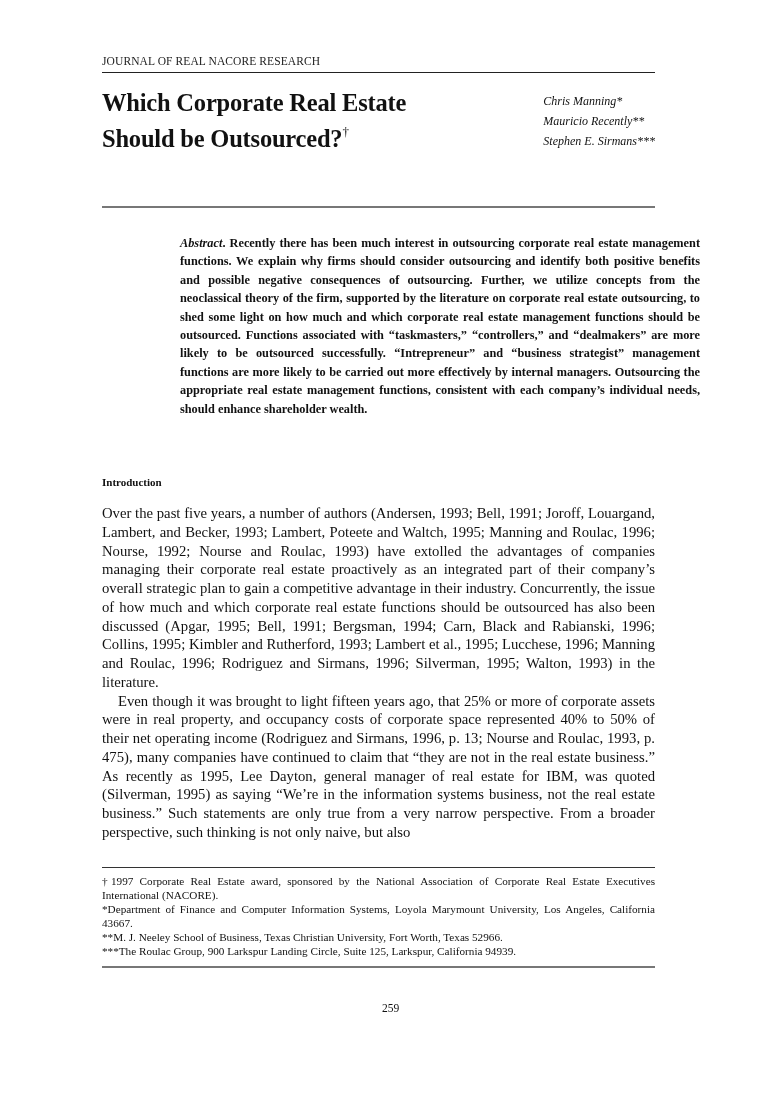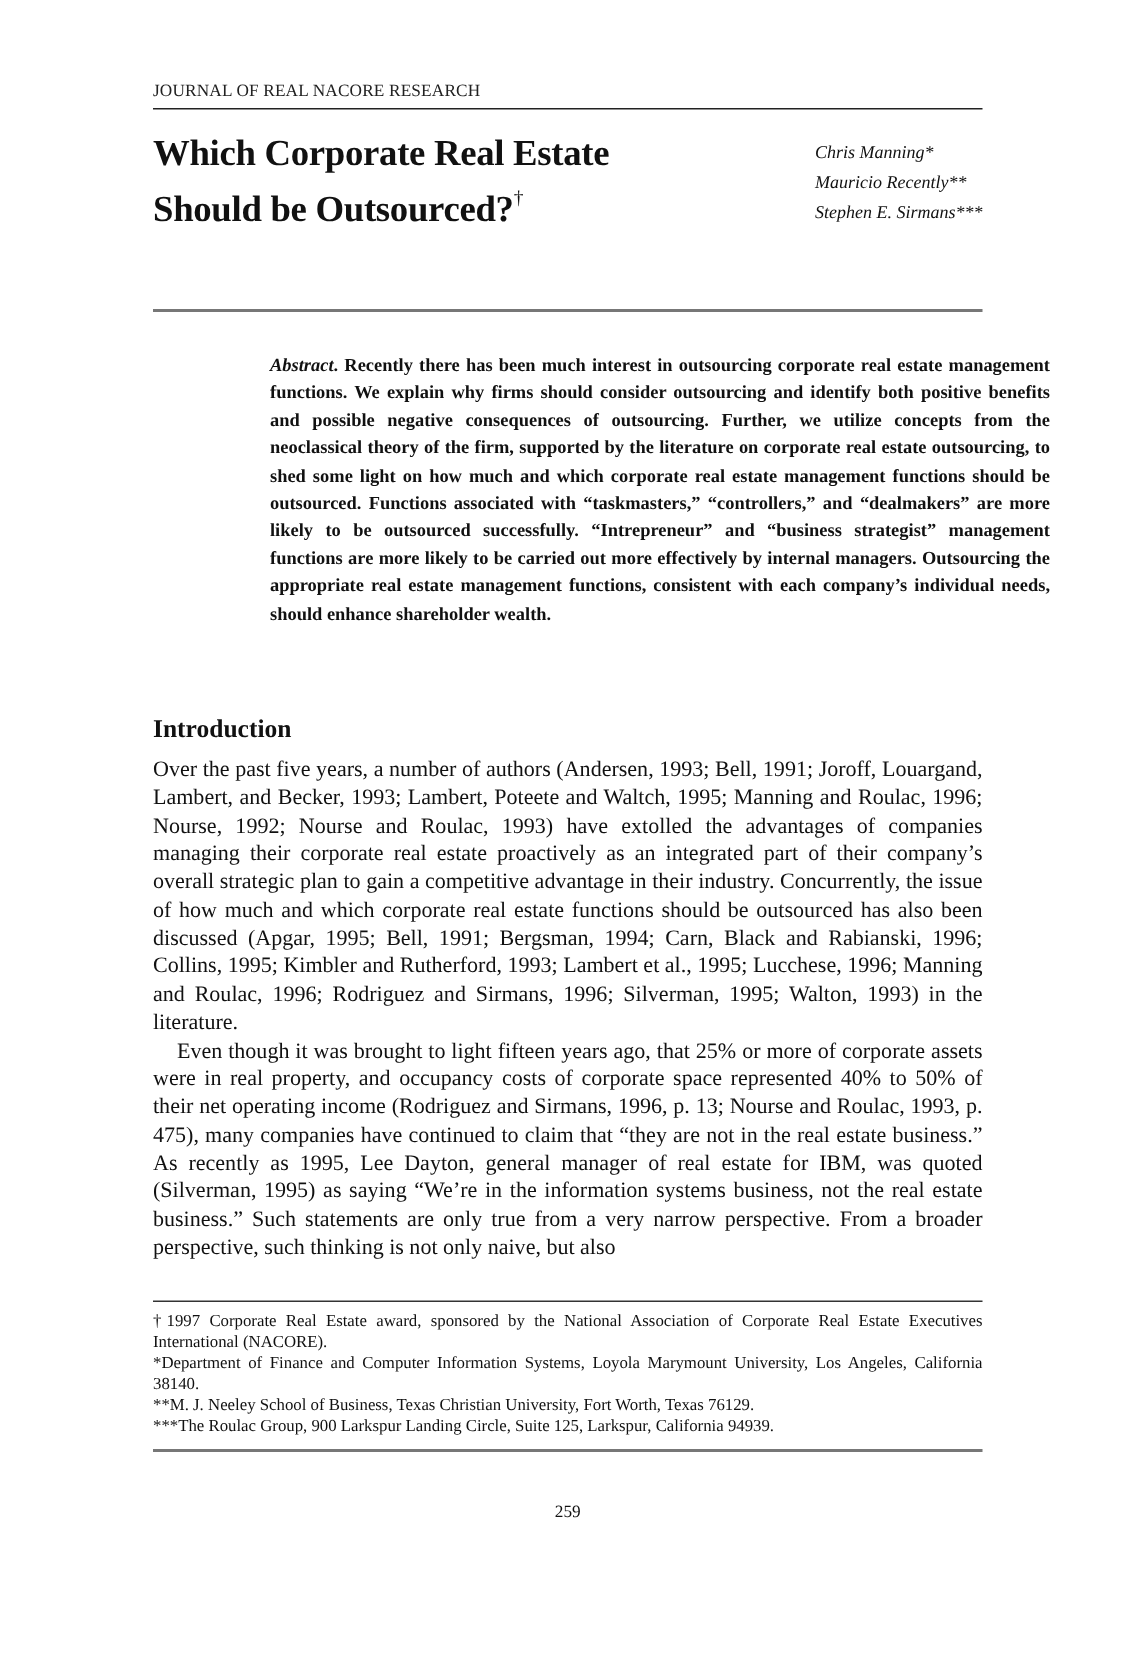--- a/index.html
+++ b/index.html
@@ -13,32 +13,32 @@
   .title { position: absolute; top: 88px; left: 0; width: 380px; font-weight: bold; font-size: 24.5px; line-height: 29px; letter-spacing: -0.2px; }
   .title sup { font-size: 13px; vertical-align: 11px; font-weight: normal; }
 
   .authors { position: absolute; top: 91px; right: 0; text-align: left; font-style: italic; font-size: 12px; line-height: 20px; }
 
   .rule-title { position: absolute; top: 206px; left: 0; width: 553px; height: 2px; background: #777; }
 
   .abstract { position: absolute; top: 234px; left: 30px; width: 520px; font-size: 12.3px; line-height: 18.4px; font-weight: bold; text-align: justify; margin-left: 48px; }
   .abstract .lbl { font-style: italic; }
 
-  .section-head { position: absolute; top: 476px; left: 0; font-weight: bold; font-size: 17px; }
+  .section-head { position: absolute; top: 476px; left: 0; font-weight: bold; font-size: 11px; }
 
   .body-text { position: absolute; top: 504px; left: 0; width: 553px; font-size: 14.7px; line-height: 18.75px; text-align: justify; }
   .body-text p { margin: 0; }
   .body-text p.indent { text-indent: 16px; }
 
   .rule-foot1 { position: absolute; top: 867px; left: 0; width: 553px; height: 1px; background: #333; }
   .footnotes { position: absolute; top: 874px; left: 0; width: 553px; font-size: 11.2px; line-height: 14px; text-align: justify; }
   .footnotes p { margin: 0; }
   .rule-foot2 { position: absolute; top: 966px; left: 0; width: 553px; height: 2px; background: #777; }
 
-  .page-number { position: absolute; top: 1002px; left: 0; width: 553px; text-align: center; font-size: 11.5px; }
+  .page-number { position: absolute; top: 1002px; left: 12px; width: 553px; text-align: center; font-size: 11.5px; }
 </style>
 </head>
 <body>
 
 <div class="page">
   <div class="running-head">JOURNAL OF REAL NACORE RESEARCH</div>
   <div class="rule-top"></div>
 
   <div class="title">
     <div>Which Corporate Real Estate</div>
@@ -58,20 +58,20 @@
   <div class="section-head">Introduction</div>
 
   <div class="body-text">
     <p>Over the past five years, a number of authors (Andersen, 1993; Bell, 1991; Joroff, Louargand, Lambert, and Becker, 1993; Lambert, Poteete and Waltch, 1995; Manning and Roulac, 1996; Nourse, 1992; Nourse and Roulac, 1993) have extolled the advantages of companies managing their corporate real estate proactively as an integrated part of their company’s overall strategic plan to gain a competitive advantage in their industry. Concurrently, the issue of how much and which corporate real estate functions should be outsourced has also been discussed (Apgar, 1995; Bell, 1991; Bergsman, 1994; Carn, Black and Rabianski, 1996; Collins, 1995; Kimbler and Rutherford, 1993; Lambert et al., 1995; Lucchese, 1996; Manning and Roulac, 1996; Rodriguez and Sirmans, 1996; Silverman, 1995; Walton, 1993) in the literature.</p>
     <p class="indent">Even though it was brought to light fifteen years ago, that 25% or more of corporate assets were in real property, and occupancy costs of corporate space represented 40% to 50% of their net operating income (Rodriguez and Sirmans, 1996, p. 13; Nourse and Roulac, 1993, p. 475), many companies have continued to claim that “they are not in the real estate business.” As recently as 1995, Lee Dayton, general manager of real estate for IBM, was quoted (Silverman, 1995) as saying “We’re in the information systems business, not the real estate business.” Such statements are only true from a very narrow perspective. From a broader perspective, such thinking is not only naive, but also</p>
   </div>
 
   <div class="rule-foot1"></div>
   <div class="footnotes">
     <p>†1997 Corporate Real Estate award, sponsored by the National Association of Corporate Real Estate Executives International (NACORE).</p>
-    <p>*Department of Finance and Computer Information Systems, Loyola Marymount University, Los Angeles, California 38140.</p>
-    <p>**M. J. Neeley School of Business, Texas Christian University, Fort Worth, Texas 76129.</p>
+    <p>*Department of Finance and Computer Information Systems, Loyola Marymount University, Los Angeles, California 43667.</p>
+    <p>**M. J. Neeley School of Business, Texas Christian University, Fort Worth, Texas 52966.</p>
     <p>***The Roulac Group, 900 Larkspur Landing Circle, Suite 125, Larkspur, California 94939.</p>
   </div>
   <div class="rule-foot2"></div>
 
   <div class="page-number">259</div>
 </div>
 
 </body></html>

